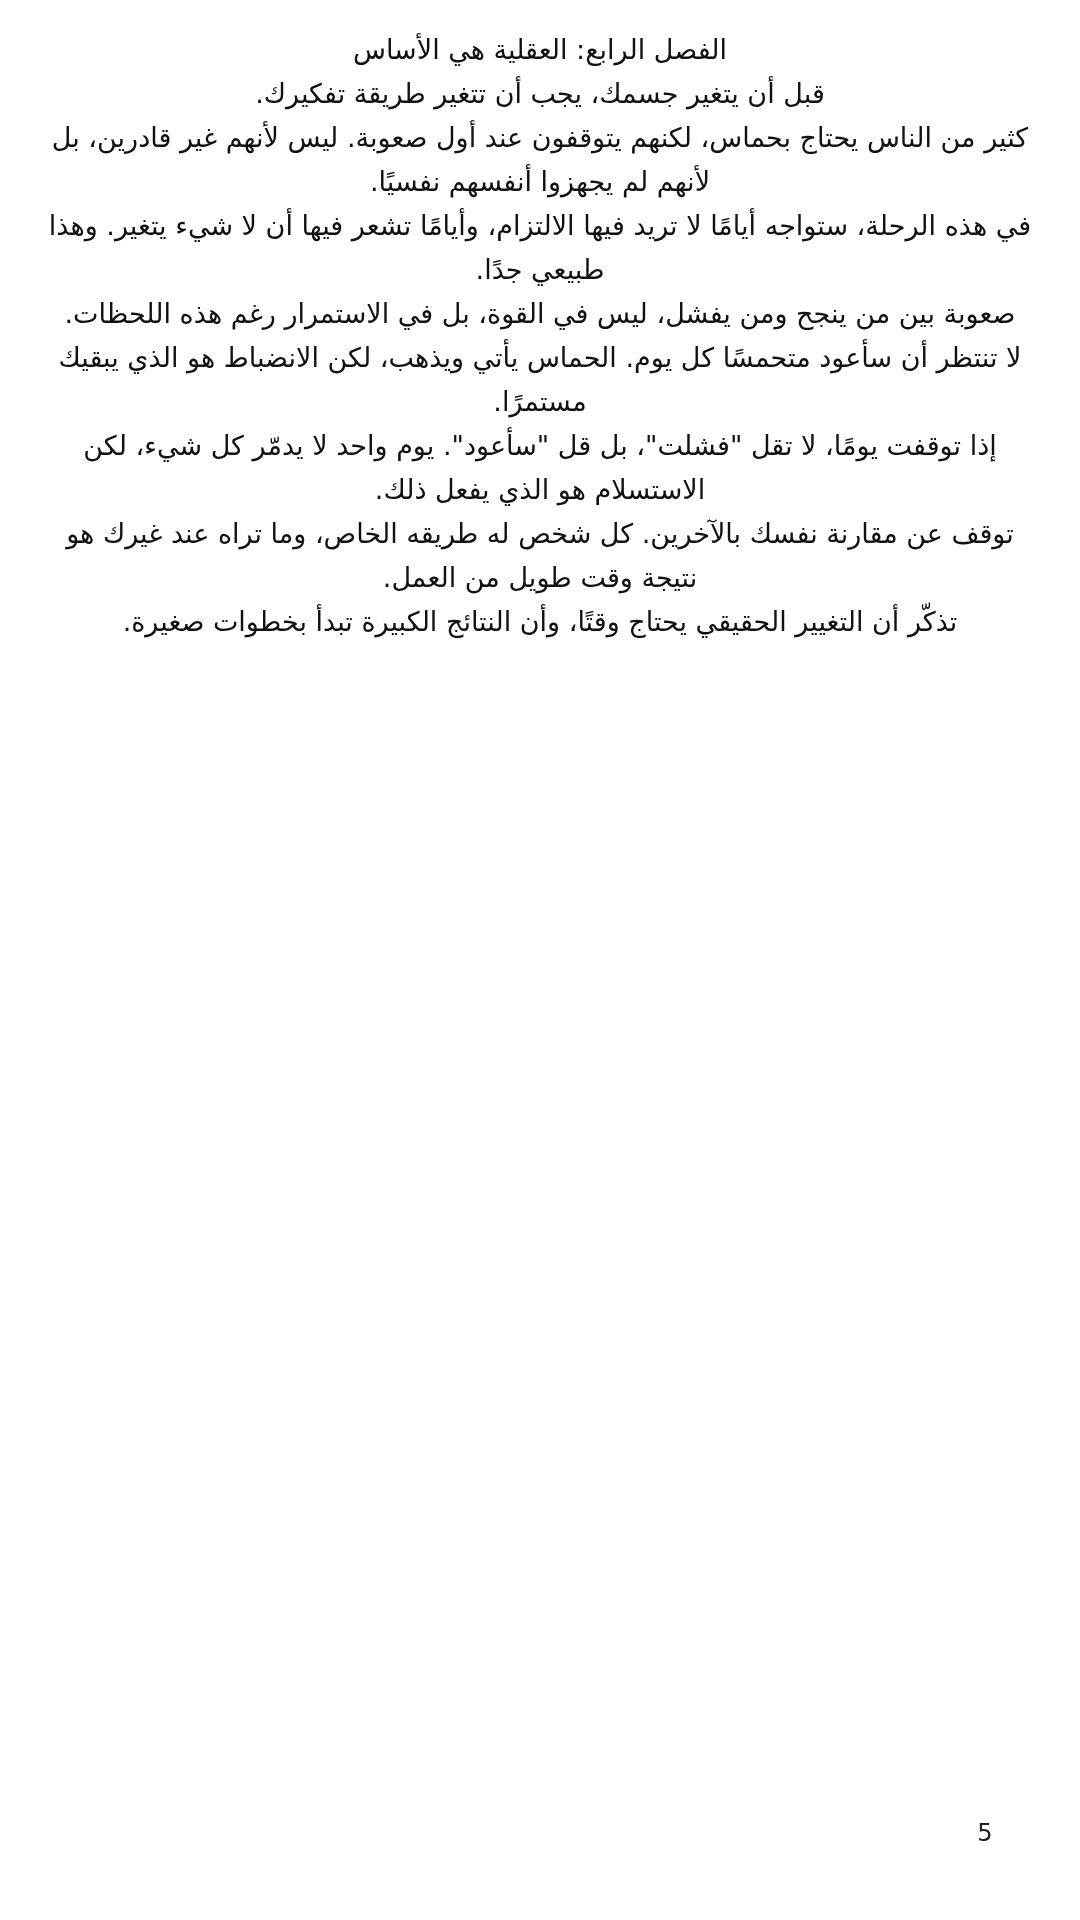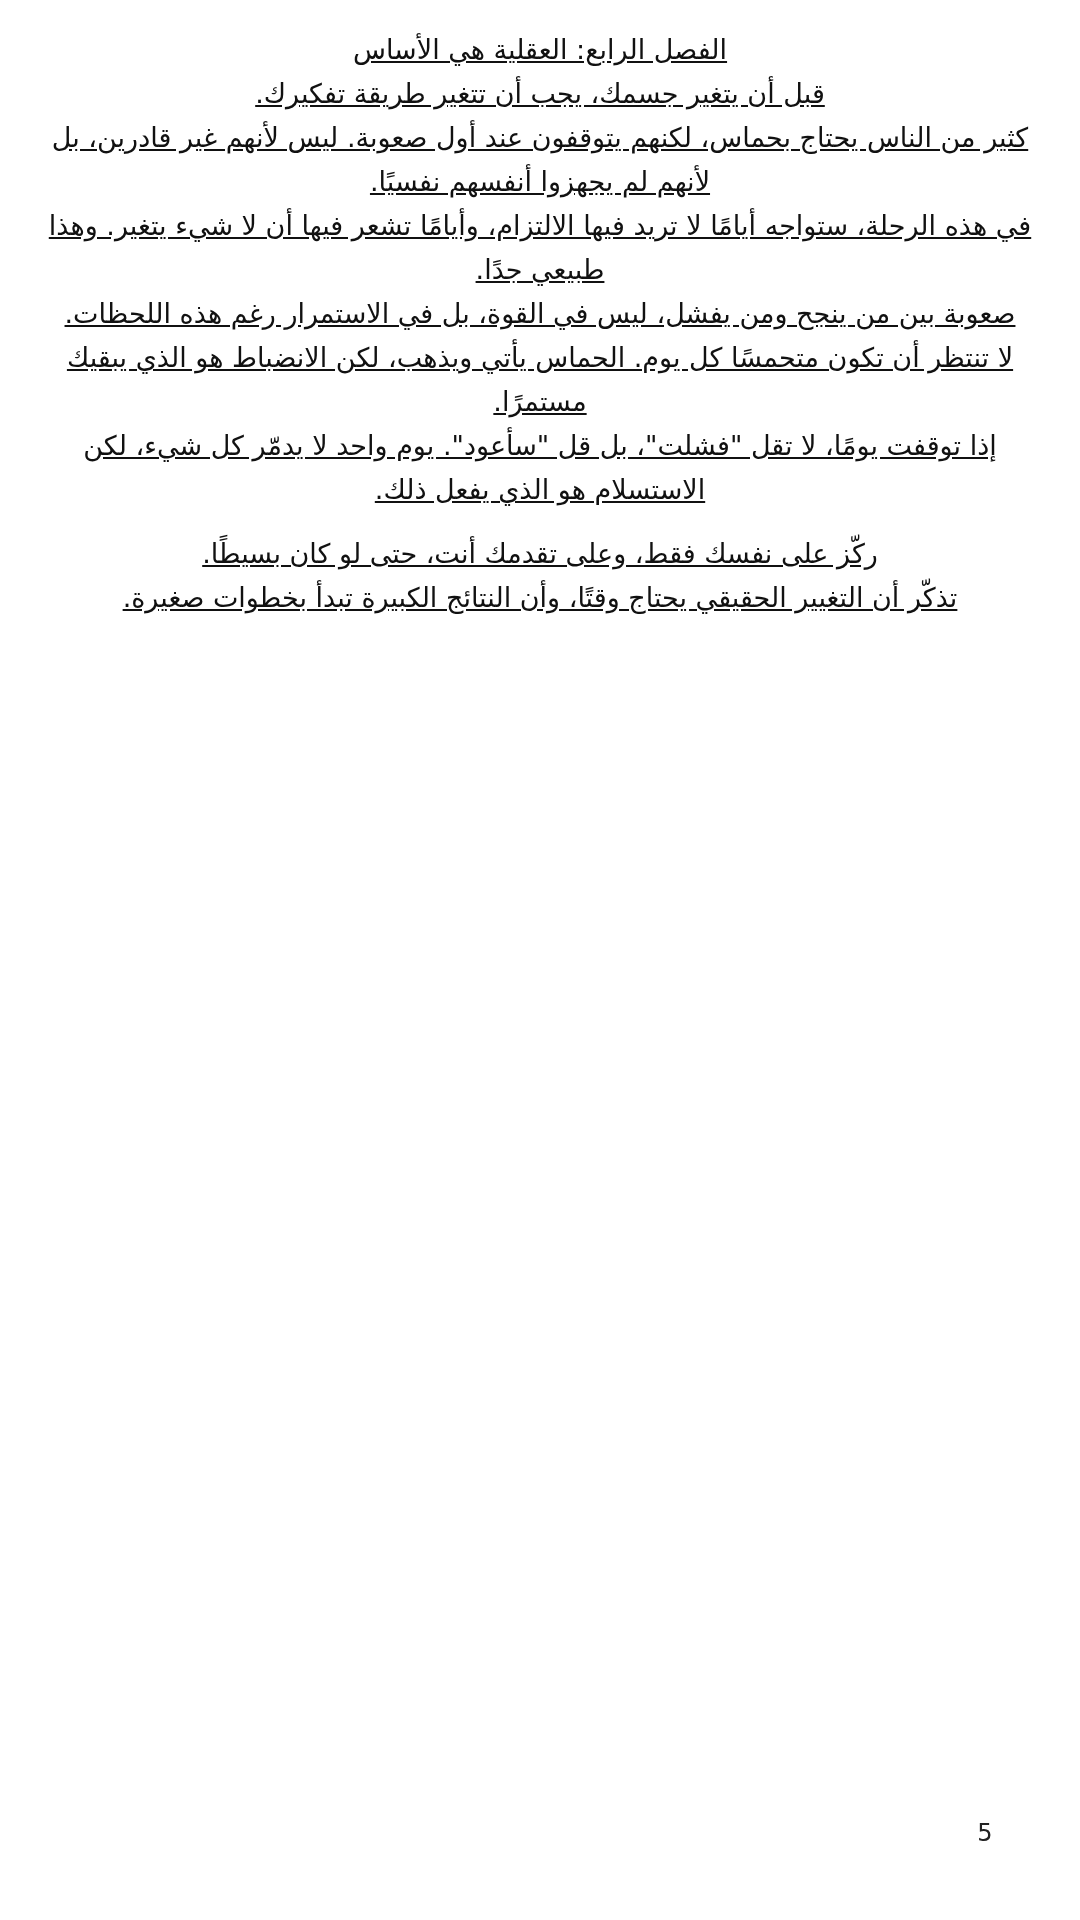--- a/index.html
+++ b/index.html
@@ -17,21 +17,20 @@
     }
     .page {
       position: absolute;
       left: 40px;
       right: 40px;
       top: 28px;
       direction: rtl;
       text-align: center;
       font-size: 27px;
       line-height: 44px;
-      text-decoration: underline;
     }
     .para {
       margin: 0;
       padding: 0 8px;
     }
     .para.gap-before {
       margin-top: 20px;
     }
     .page-number {
       position: absolute;
@@ -46,19 +45,19 @@
   </style>
 </head>
 <body>
 
 <div class="page">
   <p class="para">الفصل الرابع: العقلية هي الأساس</p>
   <p class="para">قبل أن يتغير جسمك، يجب أن تتغير طريقة تفكيرك.</p>
   <p class="para">كثير من الناس يحتاج بحماس، لكنهم يتوقفون عند أول صعوبة. ليس لأنهم غير قادرين، بل لأنهم لم يجهزوا أنفسهم نفسيًا.</p>
   <p class="para">في هذه الرحلة، ستواجه أيامًا لا تريد فيها الالتزام، وأيامًا تشعر فيها أن لا شيء يتغير. وهذا طبيعي جدًا.</p>
   <p class="para">صعوبة بين من ينجح ومن يفشل، ليس في القوة، بل في الاستمرار رغم هذه اللحظات.</p>
-  <p class="para">لا تنتظر أن تكون متحمسًا كل يوم. الحماس يأتي ويذهب، لكن الانضباط هو الذي يبقيك مستمرًا.</p>
+  <p class="para">لا تنتظر أن سأعود متحمسًا كل يوم. الحماس يأتي ويذهب، لكن الانضباط هو الذي يبقيك مستمرًا.</p>
   <p class="para">إذا توقفت يومًا، لا تقل "فشلت"، بل قل "سأعود". يوم واحد لا يدمّر كل شيء، لكن الاستسلام هو الذي يفعل ذلك.</p>
-  <p class="para gap-before">ركّز على نفسك فقط، وعلى تقدمك أنت، حتى لو كان بسيطًا.</p>
+  <p class="para">توقف عن مقارنة نفسك بالآخرين. كل شخص له طريقه الخاص، وما تراه عند غيرك هو نتيجة وقت طويل من العمل.</p>
   <p class="para">تذكّر أن التغيير الحقيقي يحتاج وقتًا، وأن النتائج الكبيرة تبدأ بخطوات صغيرة.</p>
 </div>
 
 <div class="page-number">5</div>
 
 </body></html>

